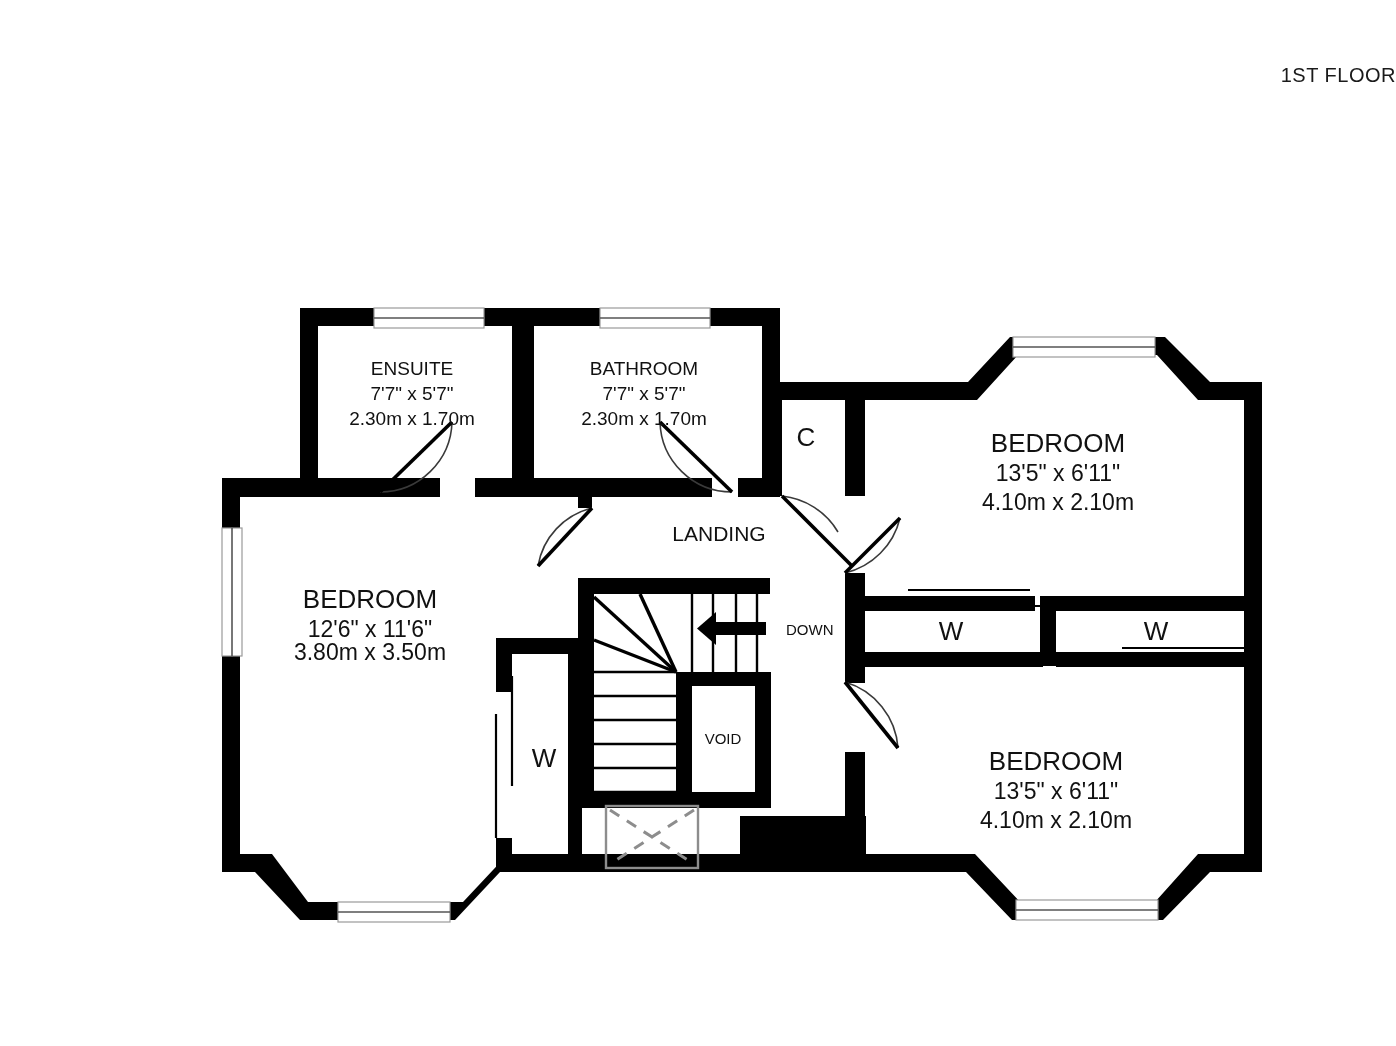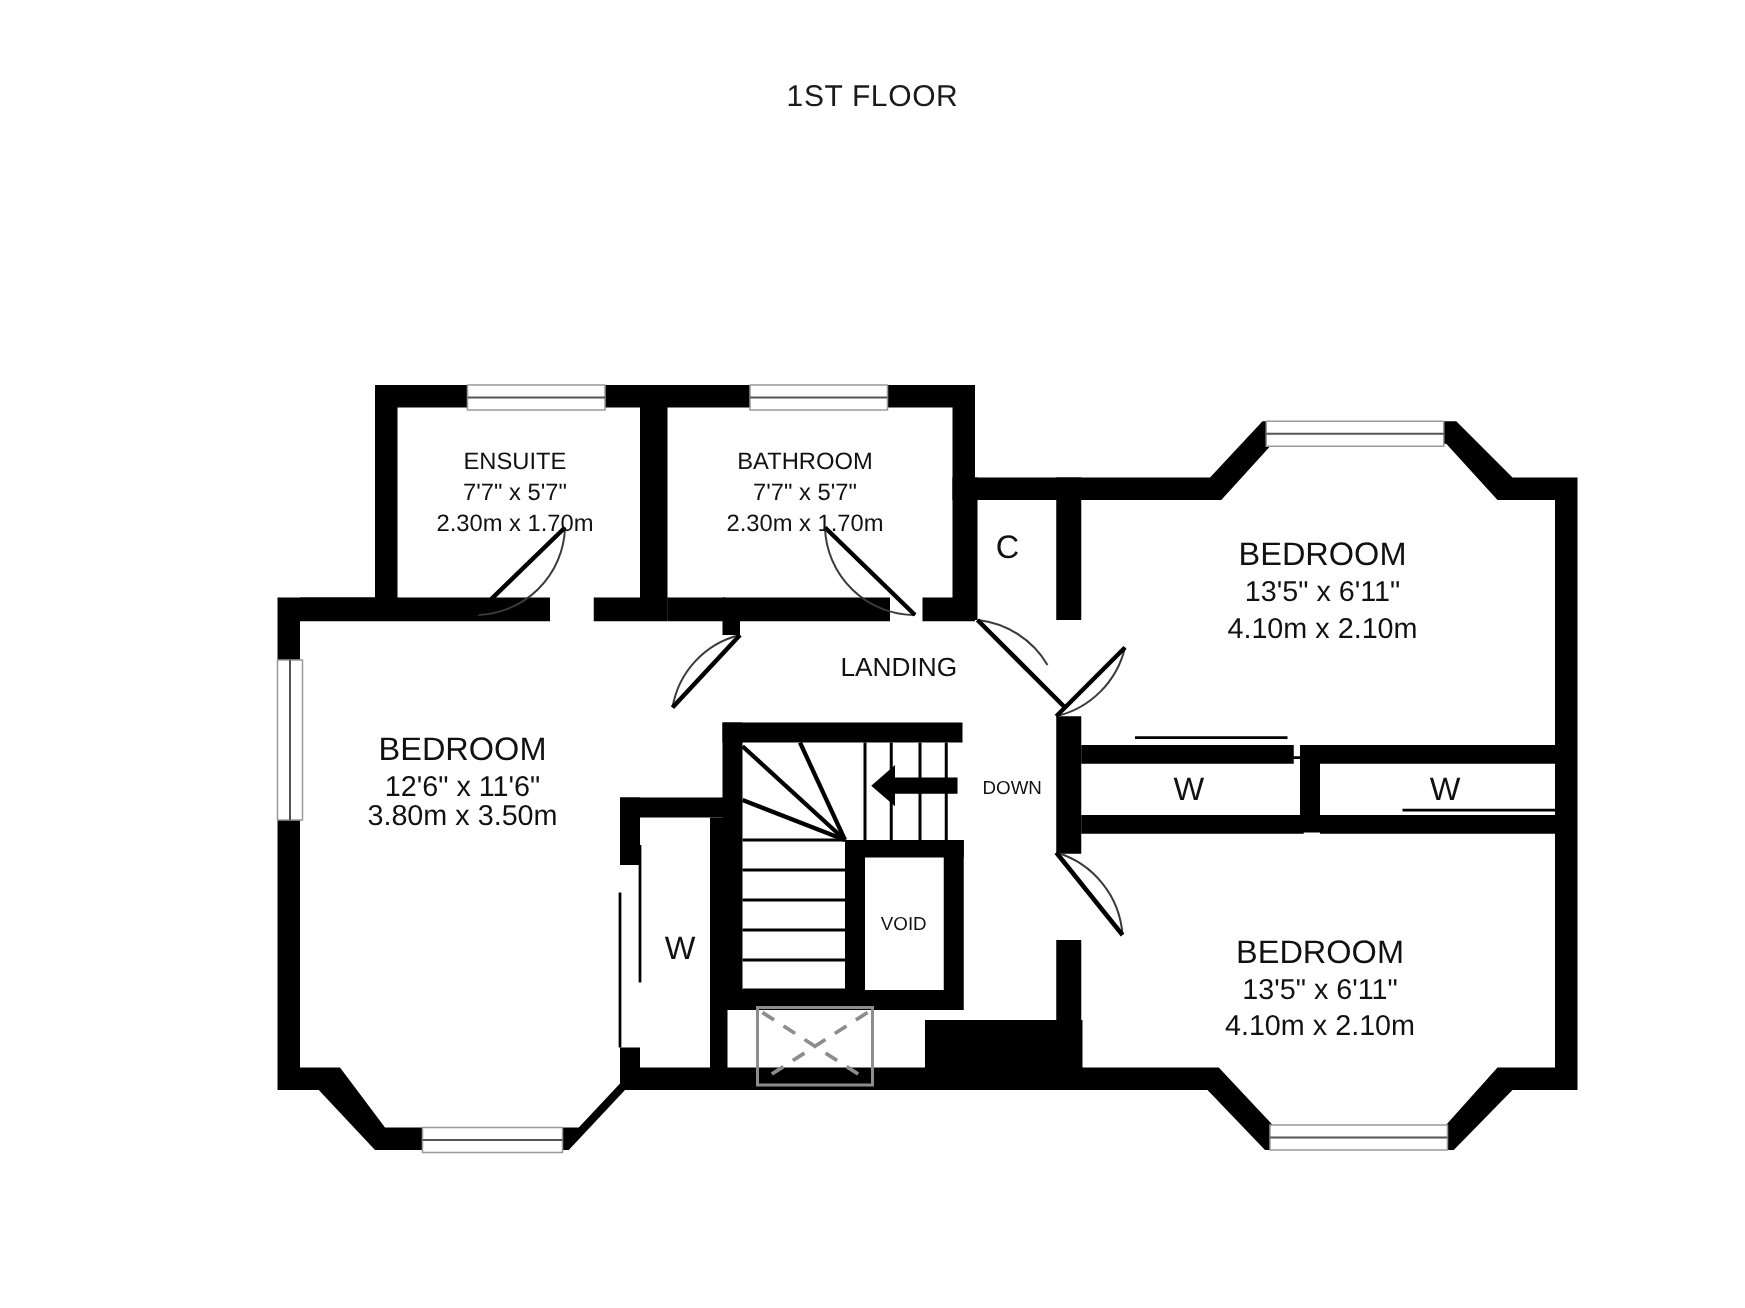--- a/index.html
+++ b/index.html
@@ -12,22 +12,22 @@
     height: 1046px;
     position: relative;
     font-family: "Liberation Sans", sans-serif;
     overflow: hidden;
   }
   #plan-title {
     position: absolute;
     top: 64px;
     left: 0;
     width: 1396px;
-    text-align: center;
-    font-size: 24px;
+    text-align: right;
+    font-size: 20px;
     font-weight: 400;
     letter-spacing: 0.5px;
     color: #1a1a1a;
   }
   #floorplan-svg {
     position: absolute;
     top: 0;
     left: 0;
     width: 1396px;
     height: 1046px;

